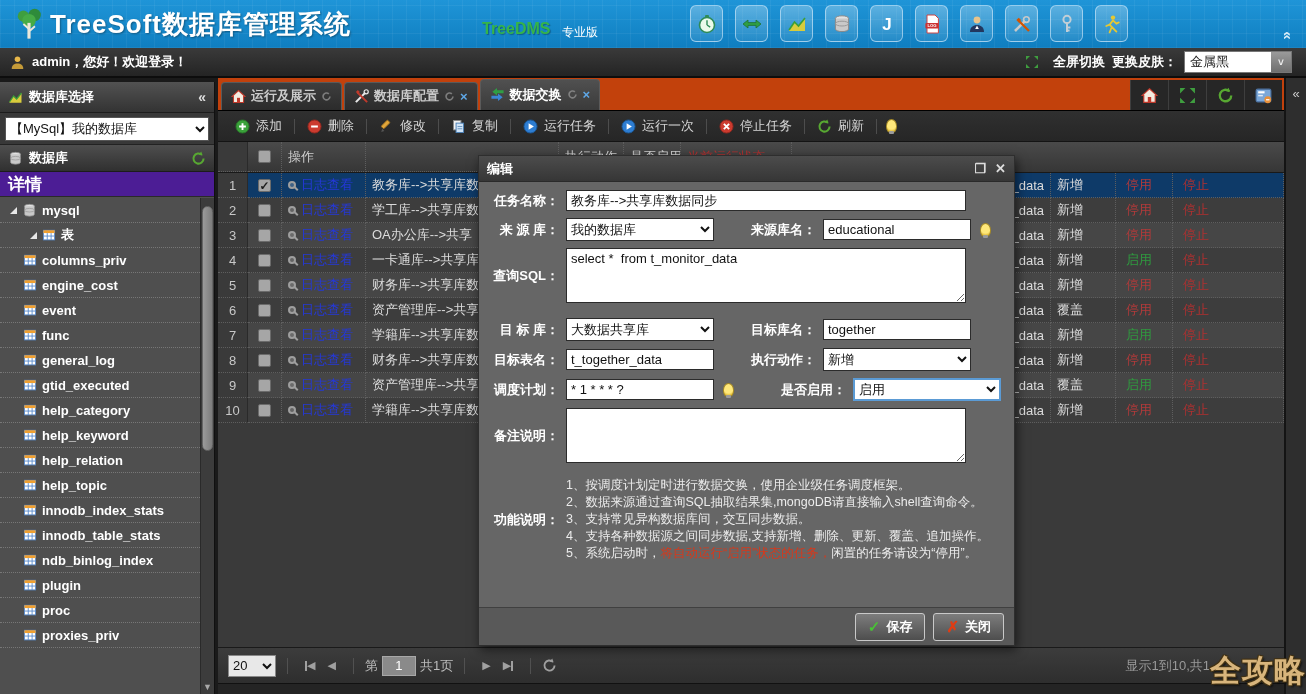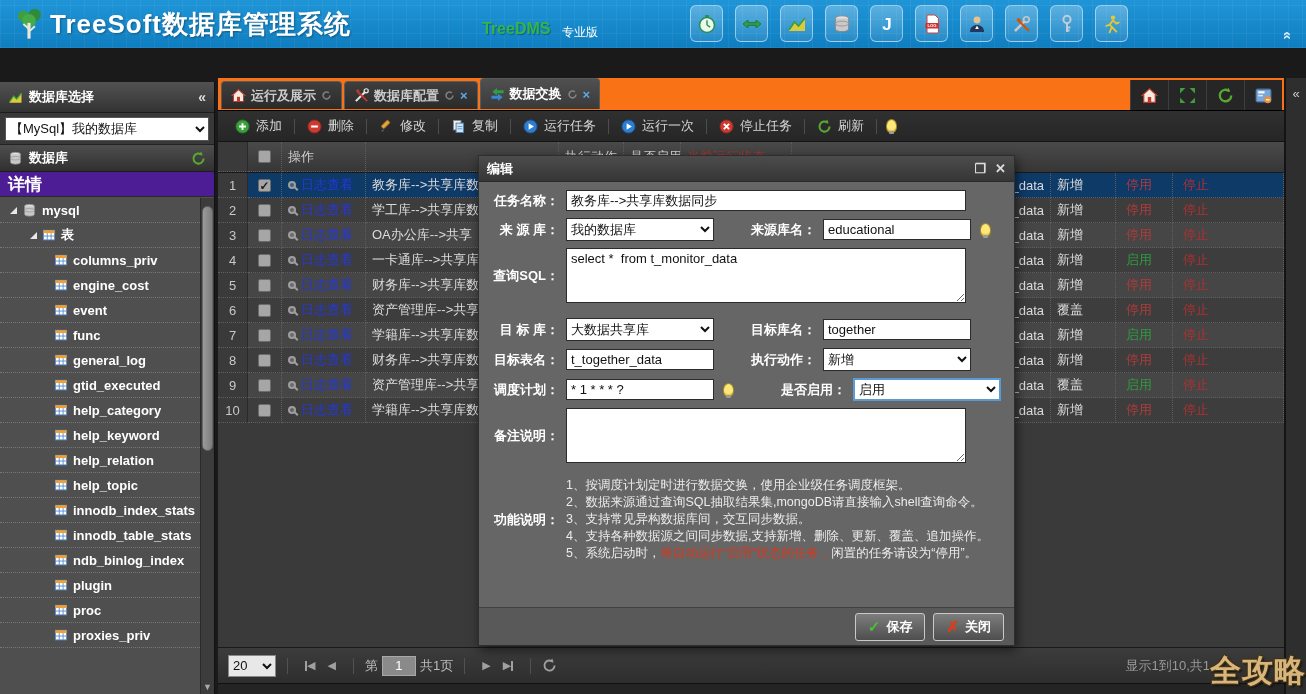--- a/index.html
+++ b/index.html
@@ -51,27 +51,27 @@
   .tree-head { height:27px; background:linear-gradient(#4e4e4e,#303030); border-bottom:1px solid #1c1c1c;
     display:flex; align-items:center; color:#fff; font-size:13px; font-weight:bold; padding:0 8px; }
   .tree-head .icn { margin-right:6px; }
   .tree-head .icn:last-child { margin-left:auto; margin-right:0; cursor:pointer; }
   .detail-row { height:25px; background:#4c1d95; border-bottom:1px solid #2a2a2a; color:#fff; font-size:17px; font-weight:bold; display:flex; align-items:center; padding-left:8px; }
   .tree { position:absolute; left:0; right:14px; top:116px; bottom:0; overflow:hidden; }
   .titem { height:25px; display:flex; align-items:center; color:#fff; font-size:13px; font-weight:bold;
     border-bottom:1px dotted #777; cursor:pointer; white-space:nowrap; }
   .titem .icn { width:14px; height:14px; margin-right:5px; }
   .expander { width:0; height:0; border-bottom:7px solid #e8e8e8; border-left:7px solid transparent; margin-right:5px; flex:none; }
-  .ind1 { padding-left:10px; } .ind2 { padding-left:30px; } .ind3 { padding-left:54px; }
+  .ind1 { padding-left:10px; } .ind2 { padding-left:30px; } .ind3 { padding-left:23px; }
   .vscroll { position:absolute; right:0; top:116px; bottom:0; width:14px; background:#3c3c3c; border-left:1px solid #2a2a2a; }
   .vthumb { position:absolute; left:1px; right:1px; top:8px; height:245px; background:linear-gradient(90deg,#9a9a9a,#7d7d7d); border-radius:6px; border:1px solid #666; cursor:pointer; }
   .vdown { position:absolute; left:0; right:0; bottom:2px; text-align:center; color:#aaa; font-size:9px; cursor:pointer; }
 
   
-  .tabbar { position:relative; height:33px; background:#f97316; border-bottom:1px solid #000; display:flex; align-items:flex-start; padding-left:3px; }
+  .tabbar { position:relative; height:33px; background:#c2410c; border-bottom:1px solid #000; display:flex; align-items:center; padding-left:3px; }
   .tab { display:flex; align-items:center; gap:5px; padding:0 9px; height:28px; margin-right:2px;
     background:linear-gradient(#3e3e3e,#2b2b2b); border:1px solid #5a5a5a; border-bottom:none;
     border-radius:4px 4px 0 0; color:#ccc; font-size:13px; font-weight:bold; cursor:pointer; }
   .tab.active { height:31px; background:linear-gradient(#505050,#3a3a3a); color:#fff; }
   .tab .icn { width:15px; height:15px; }
   .tab .trefresh { width:11px; height:11px; opacity:.7; cursor:pointer; }
   .tab .tclose { color:#5fa8e8; font-weight:bold; font-size:13px; line-height:1; cursor:pointer; }
   .tabbar-actions { position:absolute; right:2px; top:2px; height:30px; display:flex; align-items:center; background:#262626; }
   .tabbar-actions .abtn { width:38px; height:100%; display:flex; align-items:center; justify-content:center; border-left:1px solid #3e3e3e; cursor:pointer; }
   .tabbar-actions .abtn .icn { width:17px; height:17px; }
@@ -250,20 +250,42 @@
             <svg viewBox="0 0 20 20">
               <circle cx="11" cy="3.6" r="2.2" fill="#e6c832"></circle>
               <path d="M11 6.4 L7.6 10.6 l2.2 2.4 -2.2 5.4 M11 6.4 l3.4 3.2 2.4-1.2 M9.8 13 l4.6 4.6 M7.6 10.6 l-3.4 1.4" stroke="#e6c832" stroke-width="1.8" fill="none" stroke-linecap="round"></path>
             </svg>
           </span>
         </span>
       </div>
     <span class="banner-collapse">«</span>
   </header>
 
+  <div class="userbar">
+    <span class="icn">
+        <svg viewBox="0 0 14 14">
+          <circle cx="7" cy="4" r="2.6" fill="#e8b84a"></circle>
+          <path d="M1.6 13 c0-3.6 2.4-5 5.4-5 s5.4 1.4 5.4 5z" fill="#c49a38"></path>
+        </svg>
+      </span>
+    <span>admin，您好！欢迎登录！</span>
+    <div class="ub-right">
+      <span class="icn" style="width:14px;height:14px">
+          <svg viewBox="0 0 14 14">
+            <path d="M1 5 V1 h4z M13 5 V1 H9z M1 9 v4 h4z M13 9 v4 H9z" fill="#3f9e3f"></path>
+          </svg>
+        </span>
+      <span style="cursor:pointer">全屏切换</span>
+      <span>更换皮肤：</span>
+      <span class="skinbox">
+        <span class="skin-val">金属黑</span>
+        <span class="skin-arrow">˅</span>
+      </span>
+    </div>
+  </div>
 
   <aside class="sidebar">
     <div class="side-head">
       <span class="icn">
           <svg viewBox="0 0 20 20">
             <path d="M2 16 L7.5 8 L11.5 12 L18 4 V17 H2z" fill="#d8cc3c"></path>
             <path d="M2 16 L7.5 8 L11.5 12 L18 4" stroke="#3a9e3a" stroke-width="1.6" fill="none"></path>
           </svg>
         </span>
       <span>数据库选择</span>

